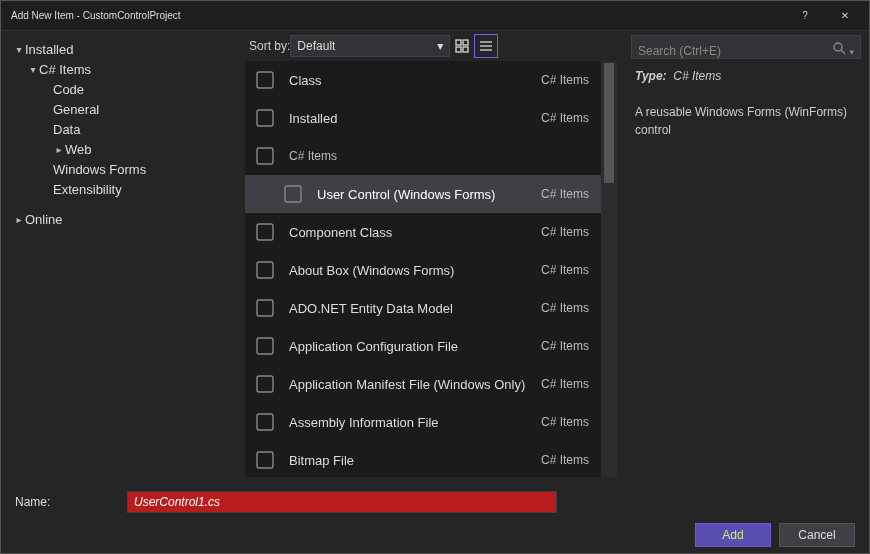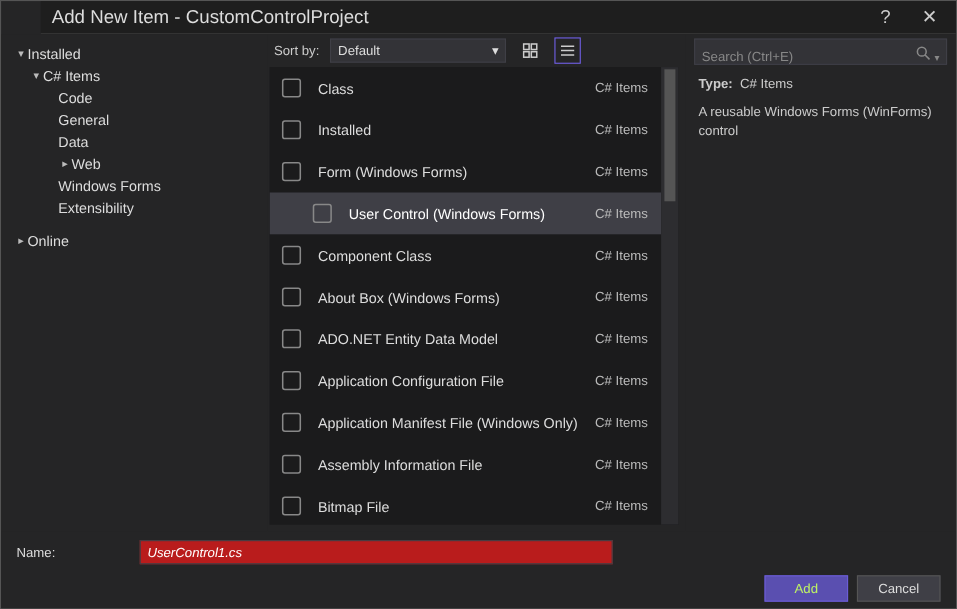--- a/index.html
+++ b/index.html
@@ -1,44 +1,44 @@
 <!DOCTYPE html>
 <html><head>
 <meta charset="utf-8">
 <style>
 * { box-sizing: border-box; margin: 0; padding: 0; font-family: "Segoe UI", sans-serif; }
 body { background: #252526; color: #ccc; width: 870px; height: 554px; overflow: hidden; display: flex; flex-direction: column; border: 1px solid #555; }
-.titlebar { height: 30px; background: #1e1e1e; display: flex; align-items: center; padding: 0 4px 0 10px; font-size: 17px; color: #ddd; border-bottom: 1px solid #333; margin-left: 36px; }
+.titlebar { height: 30px; background: #1e1e1e; display: flex; align-items: center; padding: 0 4px 0 10px; font-size: 10px; color: #ddd; border-bottom: 1px solid #333; }
 .titlebar .spacer { flex: 1; }
 .titlebar .tbtn { width: 40px; height: 28px; display: flex; align-items: center; justify-content: center; color: #ccc; }
 .main { flex: 1; display: flex; overflow: hidden; }
 .sidebar { width: 242px; background: #252526; padding: 8px 0 8px 12px; font-size: 13px; color: #ddd; }
 .tree-row { display: flex; align-items: center; height: 20px; padding-left: 0; cursor: default; }
 .tw { width: 12px; display: inline-flex; align-items: center; justify-content: center; font-size: 10px; color: #bbb; }
 .tree-row.lvl1 { padding-left: 14px; }
 .tree-row.lvl2 { padding-left: 40px; }
 .center { flex: 1; display: flex; flex-direction: column; background: #252526; }
-.toolbar { display: flex; align-items: center; height: 30px; padding: 0 6px; font-size: 12px; gap: 10px; }
+.toolbar { display: flex; align-items: center; height: 30px; padding: 0 6px; font-size: 12px; gap: 0; }
 .sortlbl { color: #ccc; }
 .combo { flex: 0 0 160px; height: 22px; background: #333337; border: 1px solid #3f3f46; display: flex; align-items: center; padding: 0 6px; font-size: 12px; color: #ddd; justify-content: space-between; }
 .viewbtn { width: 24px; height: 24px; display: flex; align-items: center; justify-content: center; }
 .viewbtn.active { outline: 1px solid #7160e8; outline-offset: -1px; }
 .list-wrap { flex: 1; position: relative; background: #1b1b1c; margin: 0 6px 6px 2px; overflow: hidden; display: flex; }
 .list { flex: 1; overflow: hidden; }
 .item { display: flex; align-items: center; height: 38px; padding: 0 12px 0 8px; font-size: 13px; color: #ddd; }
 .item .ico { width: 24px; height: 24px; margin-right: 12px; display: flex; align-items: center; justify-content: center; color: #888; }
 .item .lbl { flex: 1; }
 .item .cat { color: #bbb; font-size: 12px; }
 .item.sel { background: #3f3f46; color: #fff; padding-left: 36px; }
 .scrollbar { width: 16px; background: #2d2d30; position: relative; }
 .thumb { position: absolute; left: 3px; width: 10px; top: 2px; height: 120px; background: #555; }
 .right { width: 246px; background: #252526; display: flex; flex-direction: column; }
 .searchbox { margin: 4px 8px 8px 8px; height: 24px; background: #333337; border: 1px solid #3f3f46; display: flex; align-items: flex-end; padding: 0 6px; font-size: 12px; color: #888; justify-content: space-between; }
 .detail { padding: 0 12px; font-size: 12px; color: #ccc; line-height: 1.5; }
-.detail .typeline { margin-bottom: 7px; }
+.detail .typeline { margin-bottom: 18px; font-style: italic; }
 .bottom { background: #252526; padding: 8px 14px 6px 14px; font-size: 12px; color: #ddd; }
 .namerow { display: flex; align-items: center; gap: 12px; }
 .namerow label { width: 100px; }
 .namerow input { flex: 1; max-width: 430px; background: #b91c1c; border: 1px solid #3f3f46; color: #fff; font-size: 12px; padding: 3px 6px; outline: none; font-style: italic; }
 .btnrow { display: flex; justify-content: flex-end; gap: 8px; margin-top: 10px; }
 .btn { width: 76px; height: 24px; display: flex; align-items: center; justify-content: center; font-size: 12px; }
 .btn.primary { background: #5a4fb0; color: #bef264; border: 1px solid #6b5cd6; }
 .btn.secondary { background: #3f3f46; color: #ddd; border: 1px solid #555; }
 svg { stroke: currentColor; fill: none; stroke-width: 1.4; }
 </style>
@@ -129,21 +129,20 @@
             </span>
             <span class="lbl">Installed</span>
             <span class="cat">C# Items</span>
           </div>
           <div class="item">
             <span class="ico">
               <svg width="22" height="22" viewBox="0 0 22 22">
                 <rect x="3" y="3" width="16" height="16" rx="2"></rect>
               </svg>
             </span>
-            <span class="lbl">Form (Windows Forms)</span>
             <span class="cat">C# Items</span>
           </div>
           <div class="item sel">
             <span class="ico">
               <svg width="22" height="22" viewBox="0 0 22 22">
                 <rect x="3" y="3" width="16" height="16" rx="2"></rect>
               </svg>
             </span>
             <span class="lbl">User Control (Windows Forms)</span>
             <span class="cat">C# Items</span>

